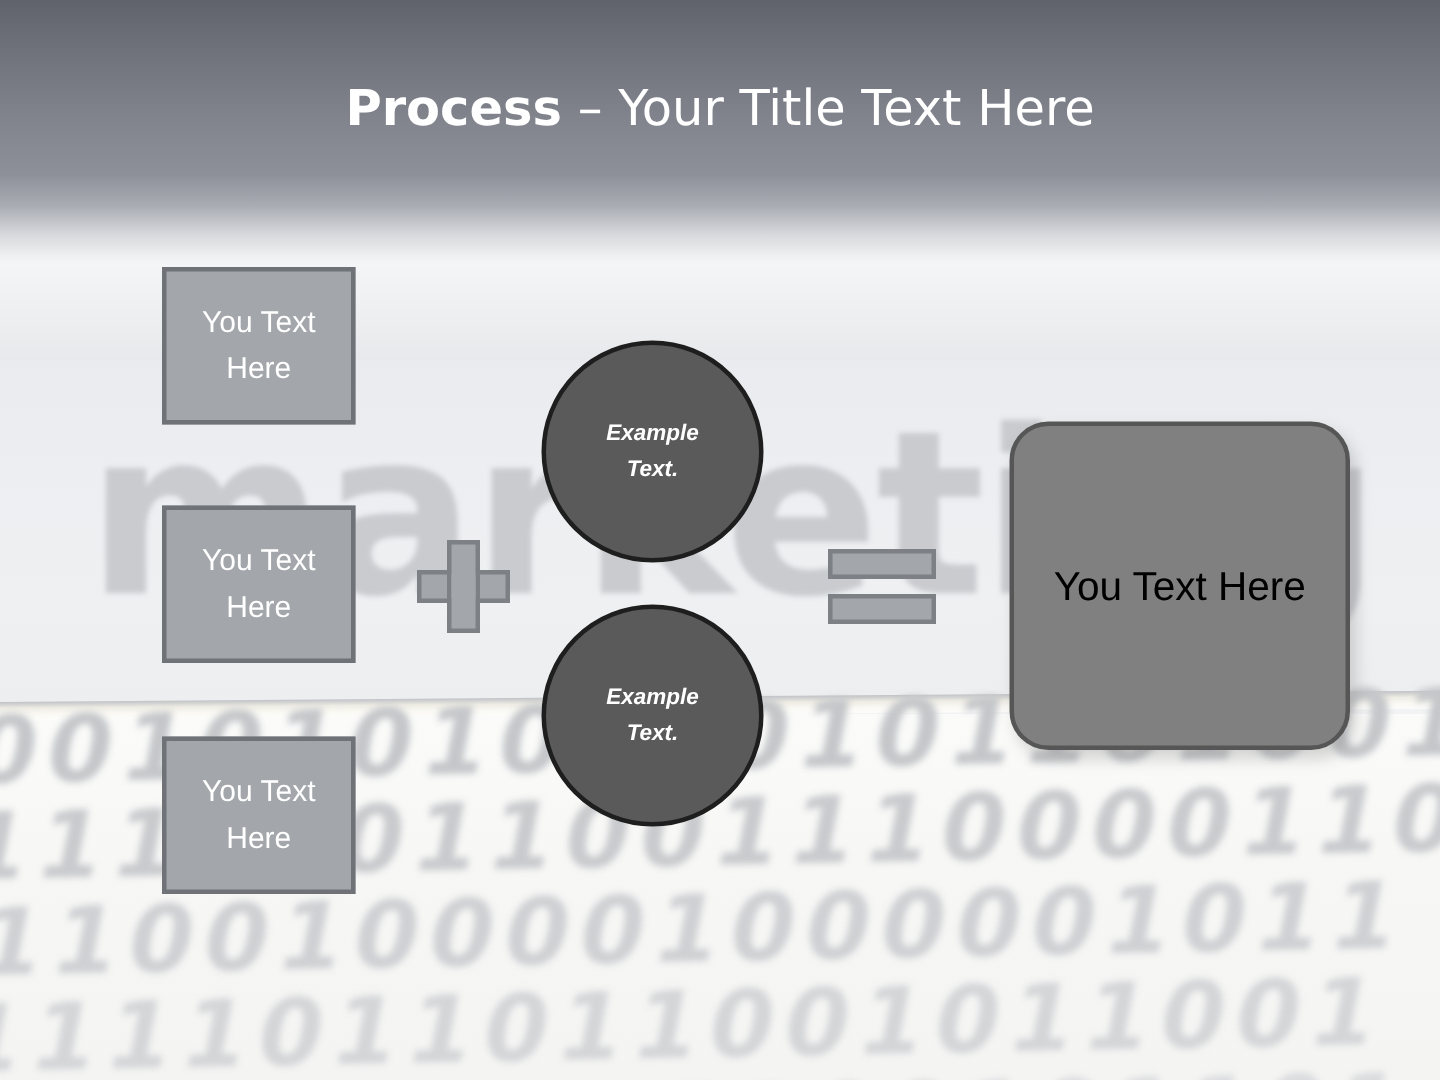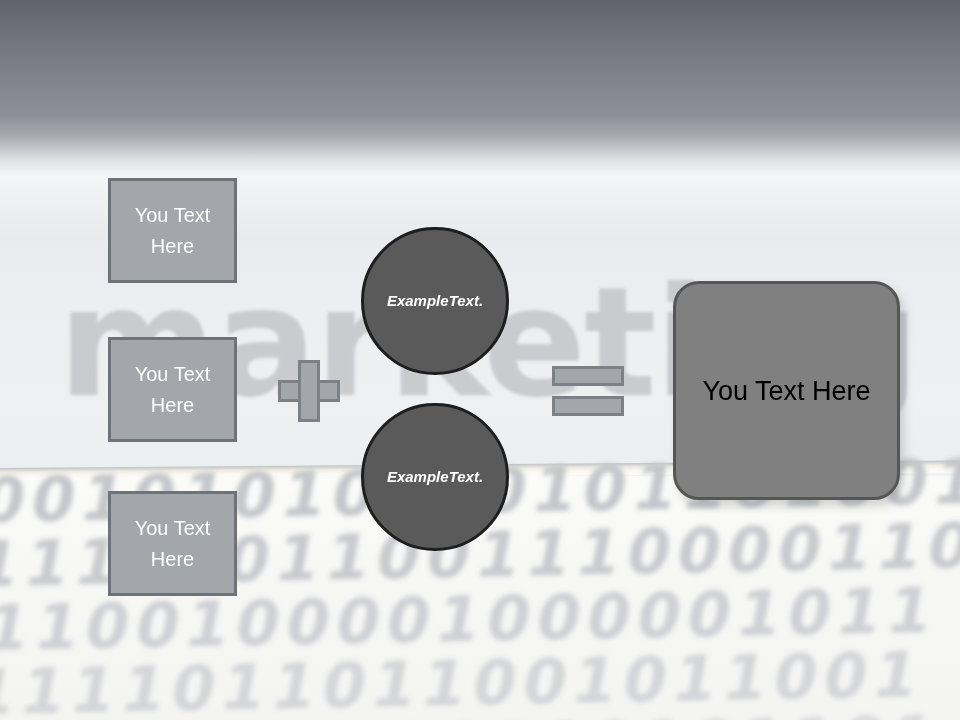--- a/index.html
+++ b/index.html
@@ -173,20 +173,21 @@
   
   .circle {
     position: absolute;
     width: 148px;
     height: 148px;
     border-radius: 50%;
     background: #5a5a5a;
     border: 3px solid #1e1e1e;
     box-sizing: border-box;
     display: flex;
+    flex-direction: column;
     align-items: center;
     justify-content: center;
     text-align: center;
     color: #ffffff;
     font-weight: 700;
     font-style: italic;
     font-size: 15px;
     line-height: 24px;
   }
   #circle-1 { left: 361px; top: 227px; }
@@ -247,20 +248,21 @@
   <div id="watermark">marketing</div>
 
   <div id="binary">
     <div>0010101011010110100111</div>
     <div>111100110011100001101</div>
     <div>1100100001000001011</div>
     <div>1111011011001011001</div>
     <div>0110100110100101101</div>
   </div>
 
+  <div id="title"><span class="strong">Process</span><span class="light"> – Your Title Text Here</span></div>
 
   <div class="sq-box" id="box-1">
     <span>You Text Here</span>
   </div>
   <div class="sq-box" id="box-2">
     <span>You Text Here</span>
   </div>
   <div class="sq-box" id="box-3">
     <span>You Text Here</span>
   </div>

